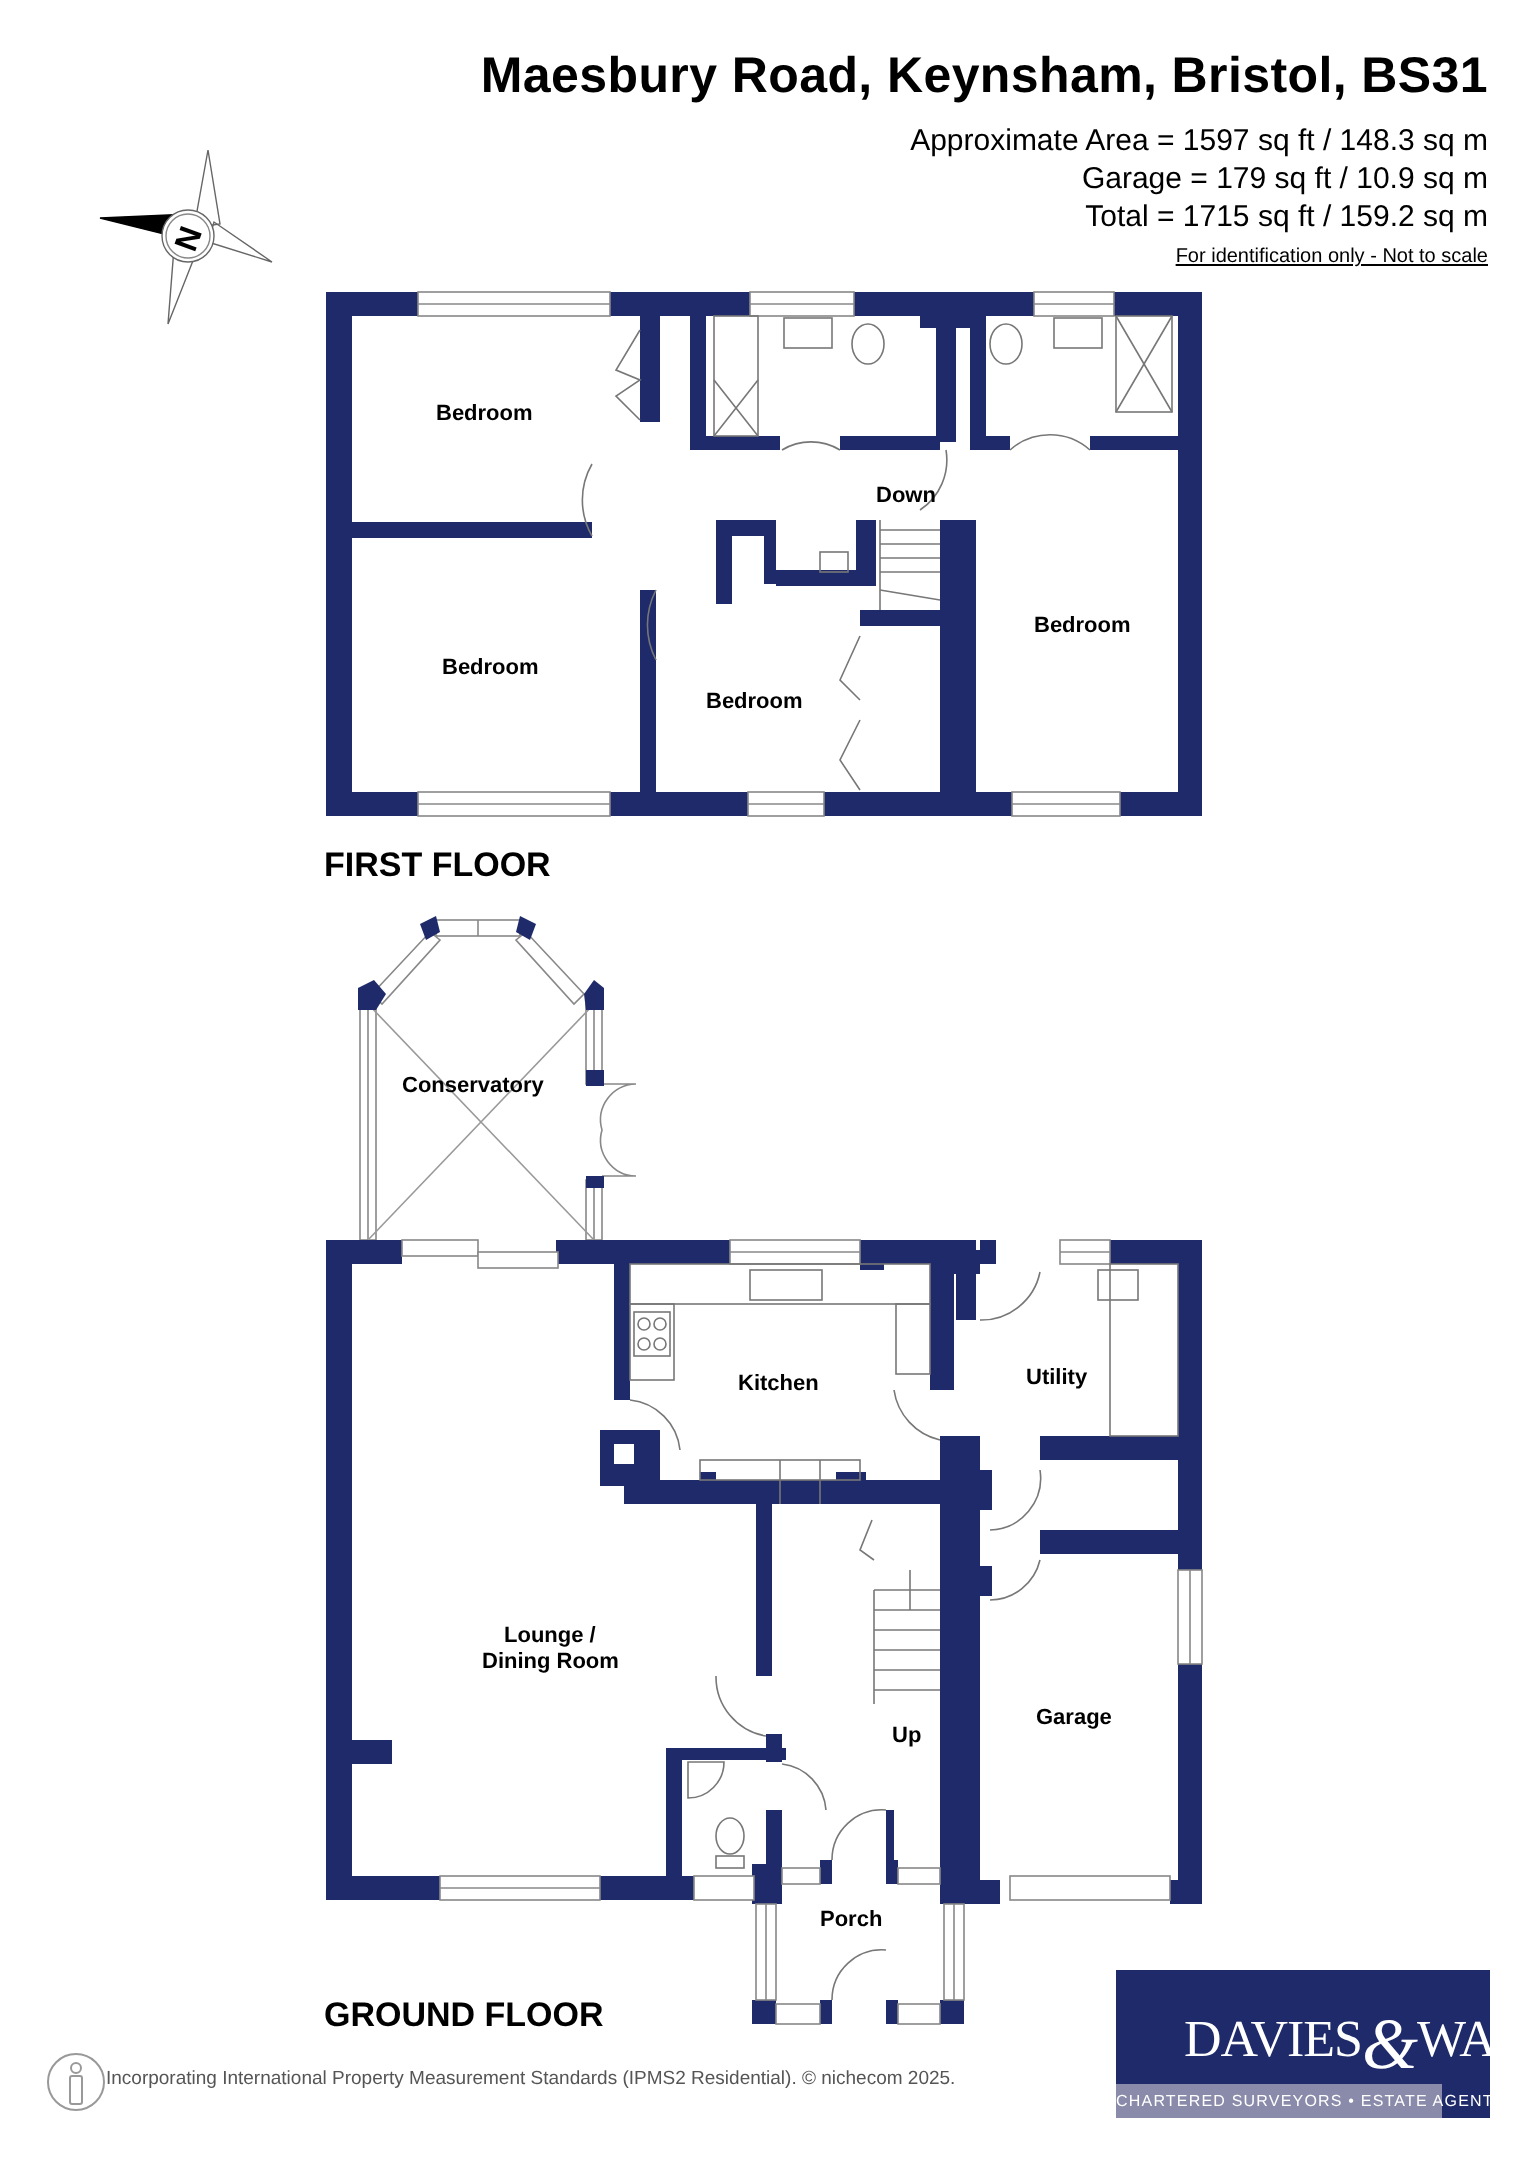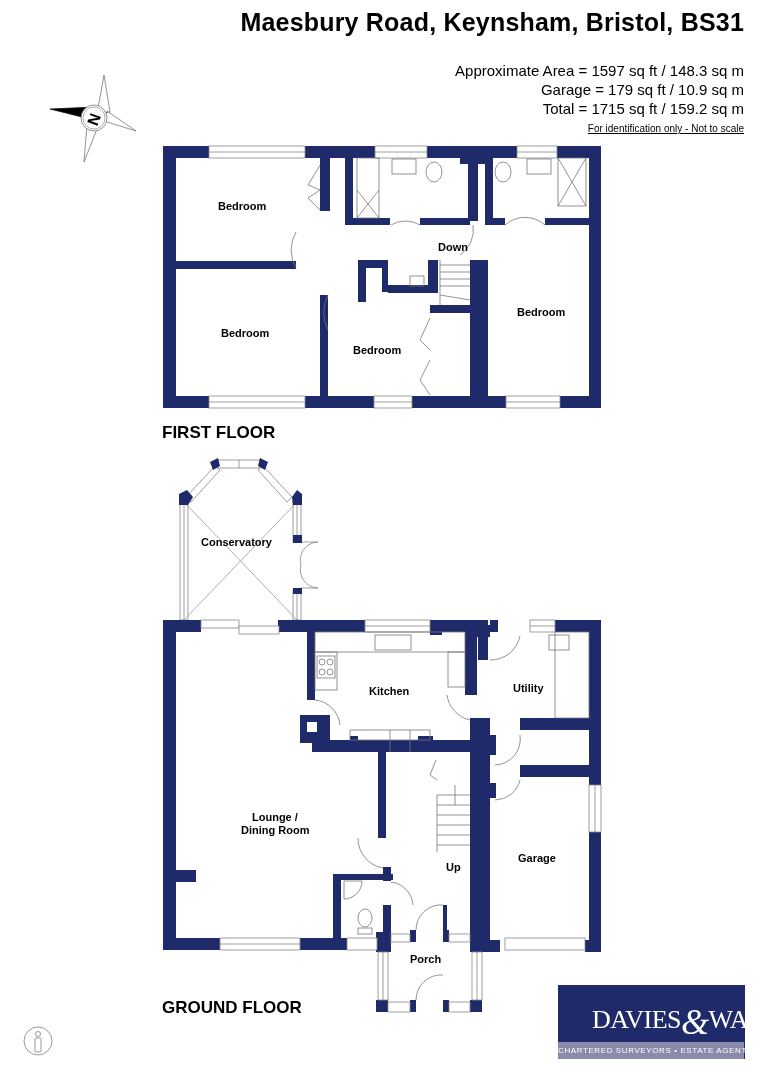--- a/index.html
+++ b/index.html
@@ -1,29 +1,29 @@
 <!DOCTYPE html>
 <html><head>
 <meta charset="utf-8">
 <style>
   html, body { margin:0; padding:0; background:#ffffff; }
   body { width:764px; height:1080px; position:relative; overflow:hidden; font-family:"Liberation Sans", sans-serif; color:#000; }
-  .title { position:absolute; right:20px; top:8px; font-size:25px; font-weight:bold; letter-spacing:0.2px; white-space:nowrap; }
+  .title { position:absolute; right:20px; top:24px; font-size:25px; font-weight:bold; letter-spacing:0.2px; white-space:nowrap; }
   .area-line { position:absolute; right:20px; font-size:15px; white-space:nowrap; }
   .disclaimer { position:absolute; right:20px; top:123px; font-size:10px; white-space:nowrap;text-decoration:underline; }
   .plan { position:absolute; left:0; top:0; }
   .room-label { font-family:"Liberation Sans", sans-serif; font-weight:bold; font-size:11px; fill:#000; }
   .floor-label { position:absolute; font-size:17px; font-weight:bold; white-space:nowrap; }
   .footer { position:absolute; left:53px; top:1034px; font-size:9.5px; color:#555; line-height:12px; white-space:nowrap; }
   .person-icon { position:absolute; left:22px; top:1025px; width:32px; height:32px; }
   .logo { position:absolute; left:558px; top:985px; width:187px; height:74px; background:#1e2a6a; }
   .logo-top { position:absolute; left:0; top:0; width:187px; height:56px; }
   .logo-name { position:absolute; left:10px; top:10px; font-family:"Liberation Serif", serif; color:#fff; font-size:26px; white-space:nowrap; letter-spacing:-0.5px;margin-left:24px; }
   .logo-name .amp { font-size:36px; font-style:italic; position:relative; top:6px; }
-  .logo-sub { position:absolute; left:0; bottom:0; width:186px; height:17px; background:#8a8aab; color:#fff; font-size:8px; letter-spacing:0.6px; text-align:left; line-height:17px; white-space:nowrap; }
+  .logo-sub { position:absolute; left:0; bottom:0; width:163px; height:17px; background:#8a8aab; color:#fff; font-size:8px; letter-spacing:0.6px; text-align:left; line-height:17px; white-space:nowrap; }
 </style>
 </head>
 <body>
 
 <div class="title">Maesbury Road, Keynsham, Bristol, BS31</div>
 <div class="area-line" style="top:62px;text-align:right;">Approximate Area = 1597 sq ft / 148.3 sq m</div>
 <div class="area-line" style="top:81px;">Garage = 179 sq ft / 10.9 sq m</div>
 <div class="area-line" style="top:100px;">Total = 1715 sq ft / 159.2 sq m</div>
 <div class="disclaimer">For identification only - Not to scale</div>
 
@@ -274,20 +274,21 @@
 
 <div class="floor-label" style="left:162px; top:423px;">FIRST FLOOR</div>
 <div class="floor-label" style="left:162px; top:998px;">GROUND FLOOR</div>
 
 <svg class="person-icon" viewBox="0 0 32 32">
   <circle cx="16" cy="16" r="14" fill="none" stroke="#999" stroke-width="1"></circle>
   <circle cx="16" cy="9" r="2.5" fill="none" stroke="#999" stroke-width="1"></circle>
   <rect x="13" y="13" width="6" height="14" rx="1" fill="none" stroke="#999" stroke-width="1"></rect>
 </svg>
 <div class="footer">
+  <div>Incorporating International Property Measurement Standards (IPMS2 Residential).   © nichecom 2025.</div>
 </div>
 
 <div class="logo">
   <div class="logo-top">
     <div class="logo-name">
       <span>DAVIES</span><span class="amp">&amp;</span><span>WAY</span>
     </div>
   </div>
   <div class="logo-sub">CHARTERED SURVEYORS • ESTATE AGENTS</div>
 </div>

